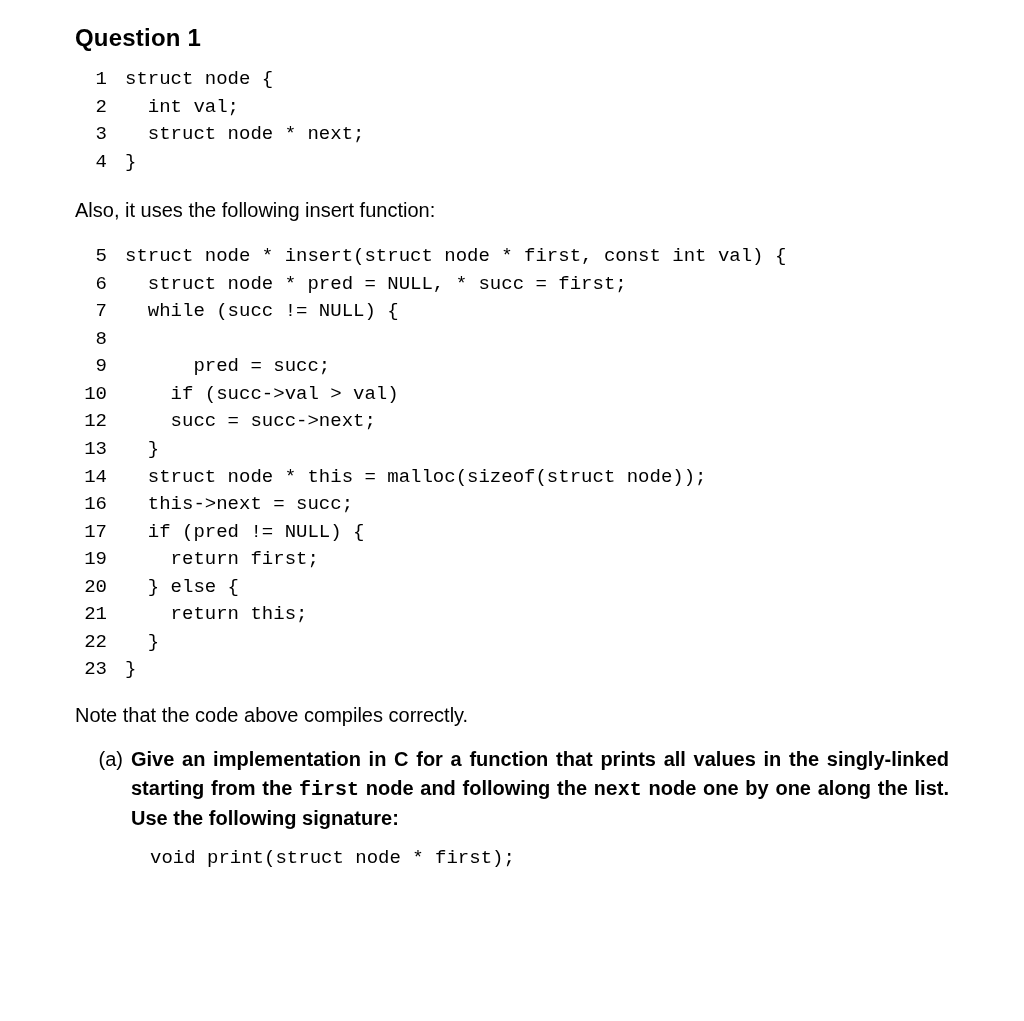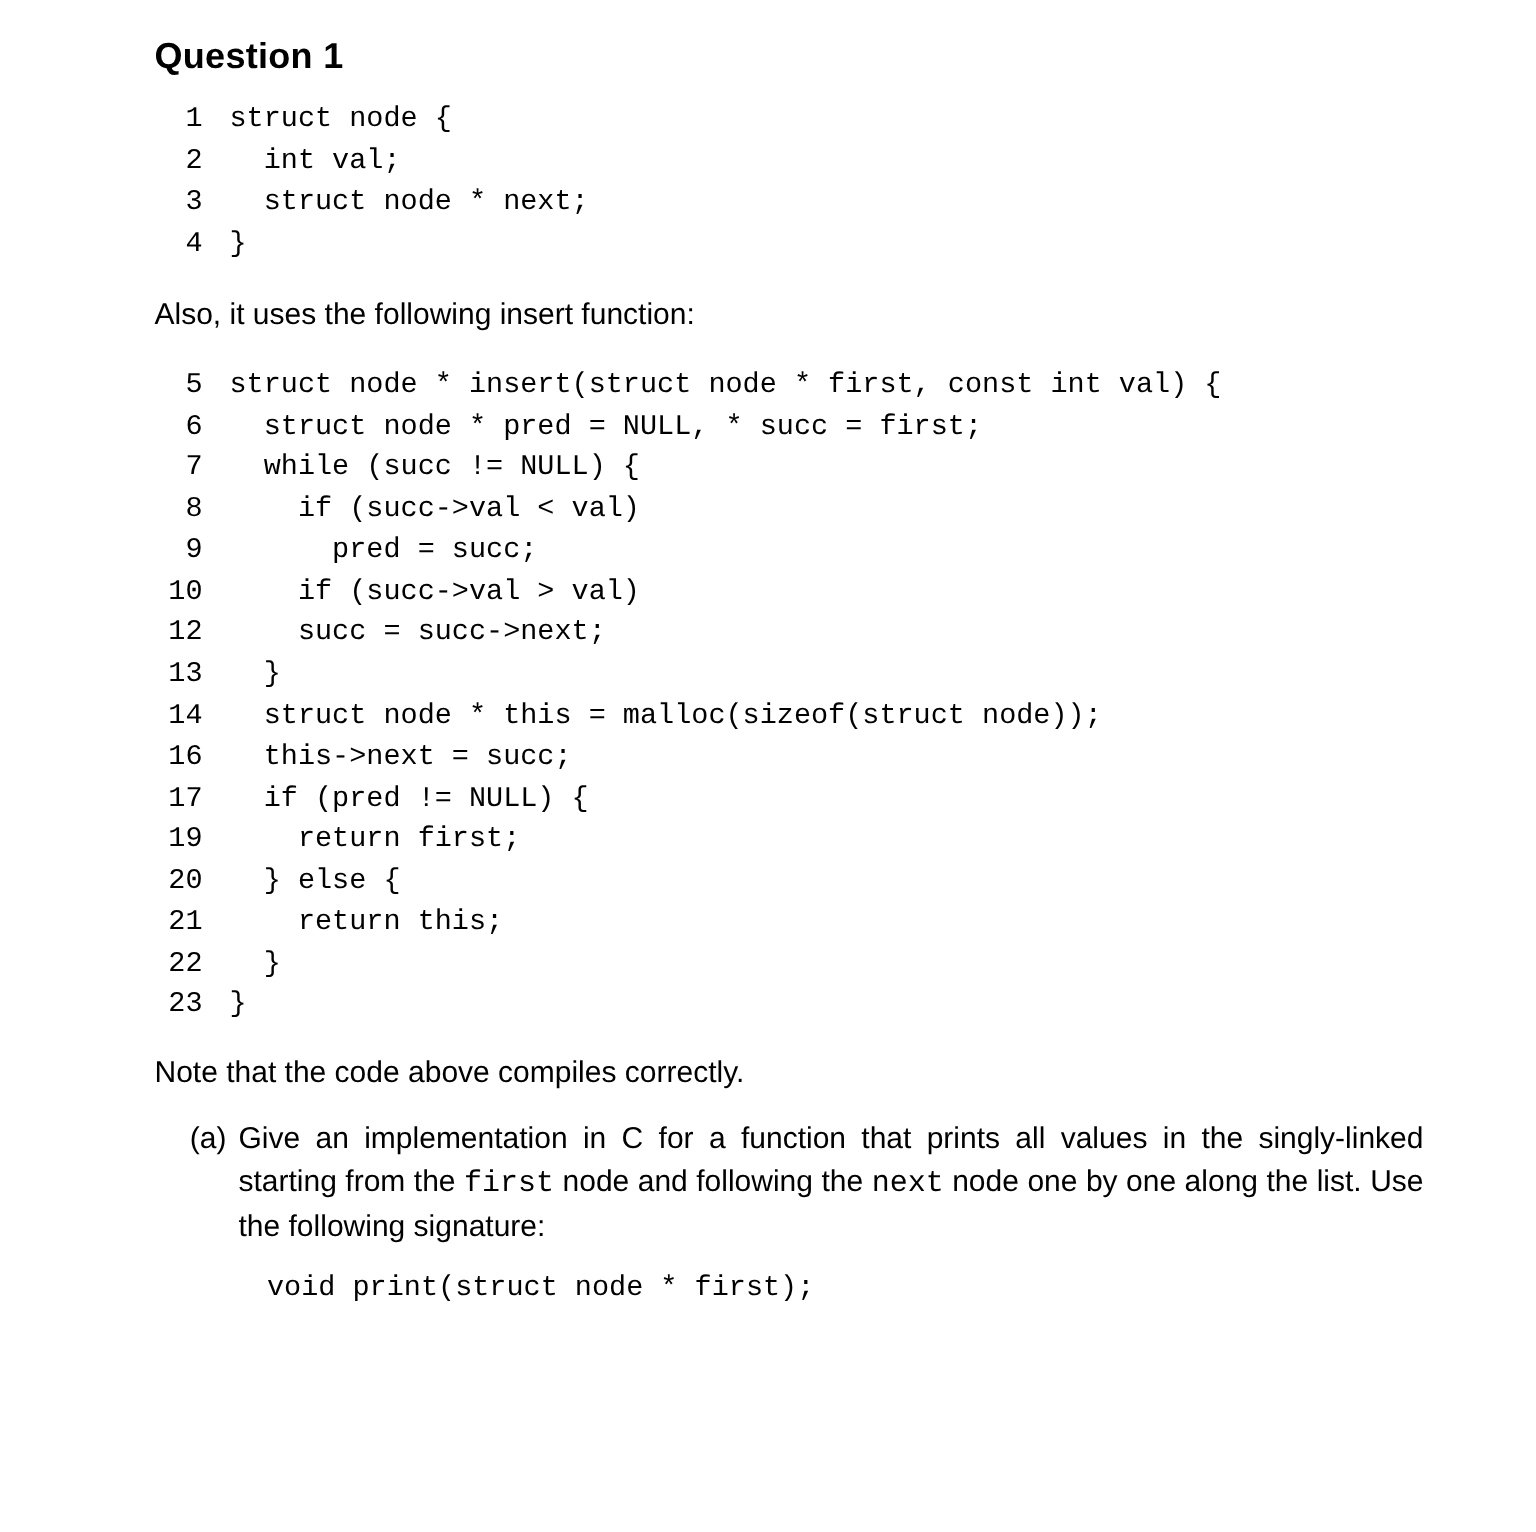--- a/index.html
+++ b/index.html
@@ -6,21 +6,21 @@
     margin: 0;
     padding: 0;
     background: #ffffff;
     font-family: "Helvetica Neue", Helvetica, Arial, sans-serif;
     color: #000;
   }
   .page {
     width: 1024px;
     min-height: 1021px;
     box-sizing: border-box;
-    padding: 24px 75px 10px 103px;
+    padding: 24px 75px 10px 75px;
   }
   h2.title {
     font-size: 24px;
     font-weight: 700;
     margin: 0 0 14px 0;
     letter-spacing: 0.2px;
   }
   p.body {
     font-size: 20px;
     line-height: 1.45;
@@ -54,20 +54,21 @@
     margin: 0 0 14px 0;
   }
   .subpart .label {
     flex: 0 0 48px;
     text-align: right;
     padding-right: 8px;
   }
   .subpart .content {
     flex: 1;
     text-align: justify;
+    font-weight: bold;
   }
   .inline-code {
     font-family: "Courier New", Courier, monospace;
   }
   .sig {
     font-family: "Courier New", Courier, monospace;
     font-size: 19px;
     margin-left: 75px;
   }
 </style>
@@ -85,21 +86,21 @@
       <div class="code-line"><span class="lineno">3</span><span>  struct node * next;</span></div>
       <div class="code-line"><span class="lineno">4</span><span>}</span></div>
     </div>
 
   <p class="body">Also, it uses the following insert function:</p>
 
   <div class="code-block" id="code-block-2">
       <div class="code-line"><span class="lineno">5</span><span>struct node * insert(struct node * first, const int val) {</span></div>
       <div class="code-line"><span class="lineno">6</span><span>  struct node * pred = NULL, * succ = first;</span></div>
       <div class="code-line"><span class="lineno">7</span><span>  while (succ != NULL) {</span></div>
-      <div class="code-line"><span class="lineno">8</span><span>    if (succ-&gt;val &lt; val)</span></div>
+      <div class="code-line"><span class="lineno">8</span></div>
       <div class="code-line"><span class="lineno">9</span><span>      pred = succ;</span></div>
       <div class="code-line"><span class="lineno">10</span><span>    if (succ-&gt;val &gt; val)</span></div>
       <div class="code-line"><span class="lineno">12</span><span>    succ = succ-&gt;next;</span></div>
       <div class="code-line"><span class="lineno">13</span><span>  }</span></div>
       <div class="code-line"><span class="lineno">14</span><span>  struct node * this = malloc(sizeof(struct node));</span></div>
       <div class="code-line"><span class="lineno">16</span><span>  this-&gt;next = succ;</span></div>
       <div class="code-line"><span class="lineno">17</span><span>  if (pred != NULL) {</span></div>
       <div class="code-line"><span class="lineno">19</span><span>    return first;</span></div>
       <div class="code-line"><span class="lineno">20</span><span>  } else {</span></div>
       <div class="code-line"><span class="lineno">21</span><span>    return this;</span></div>

